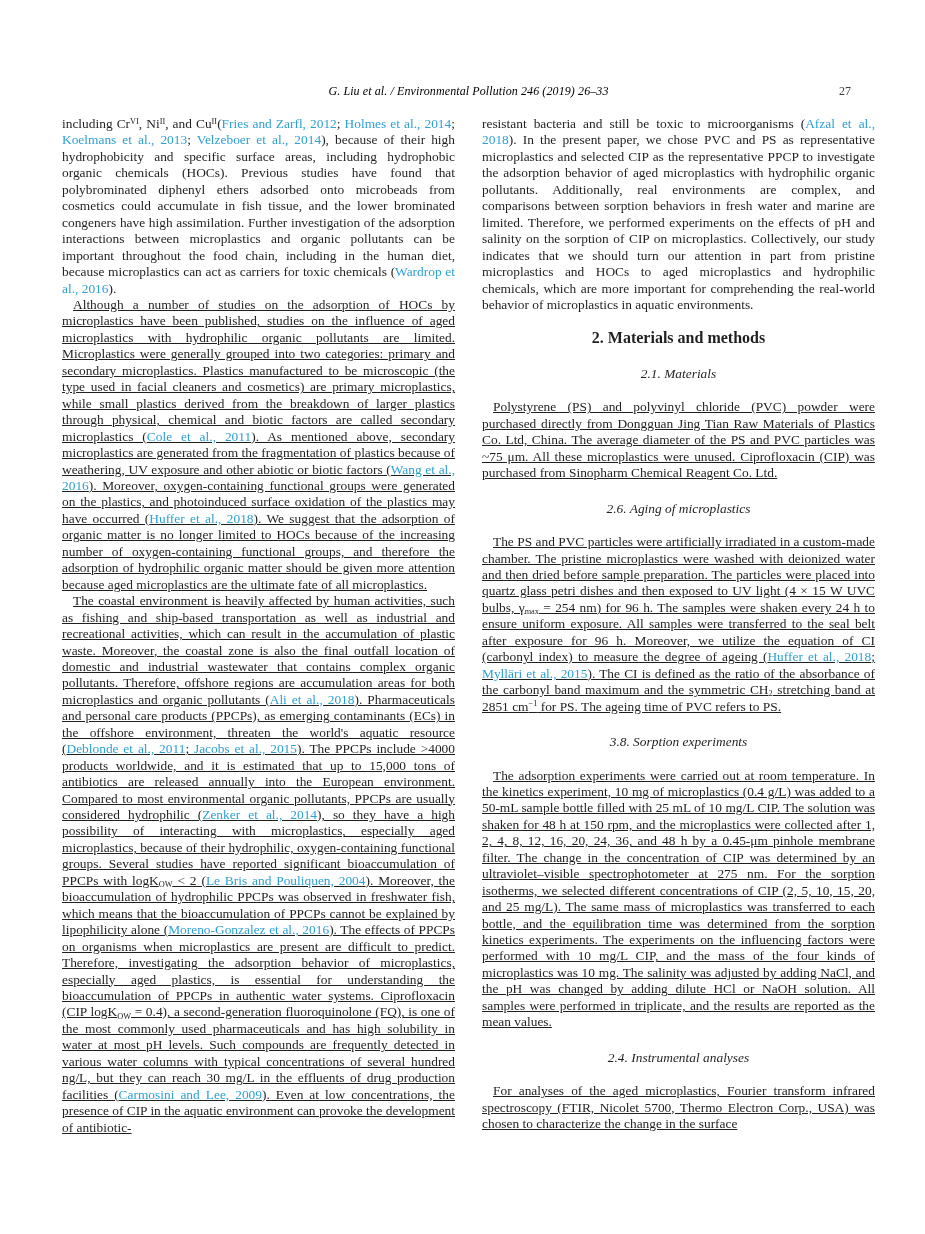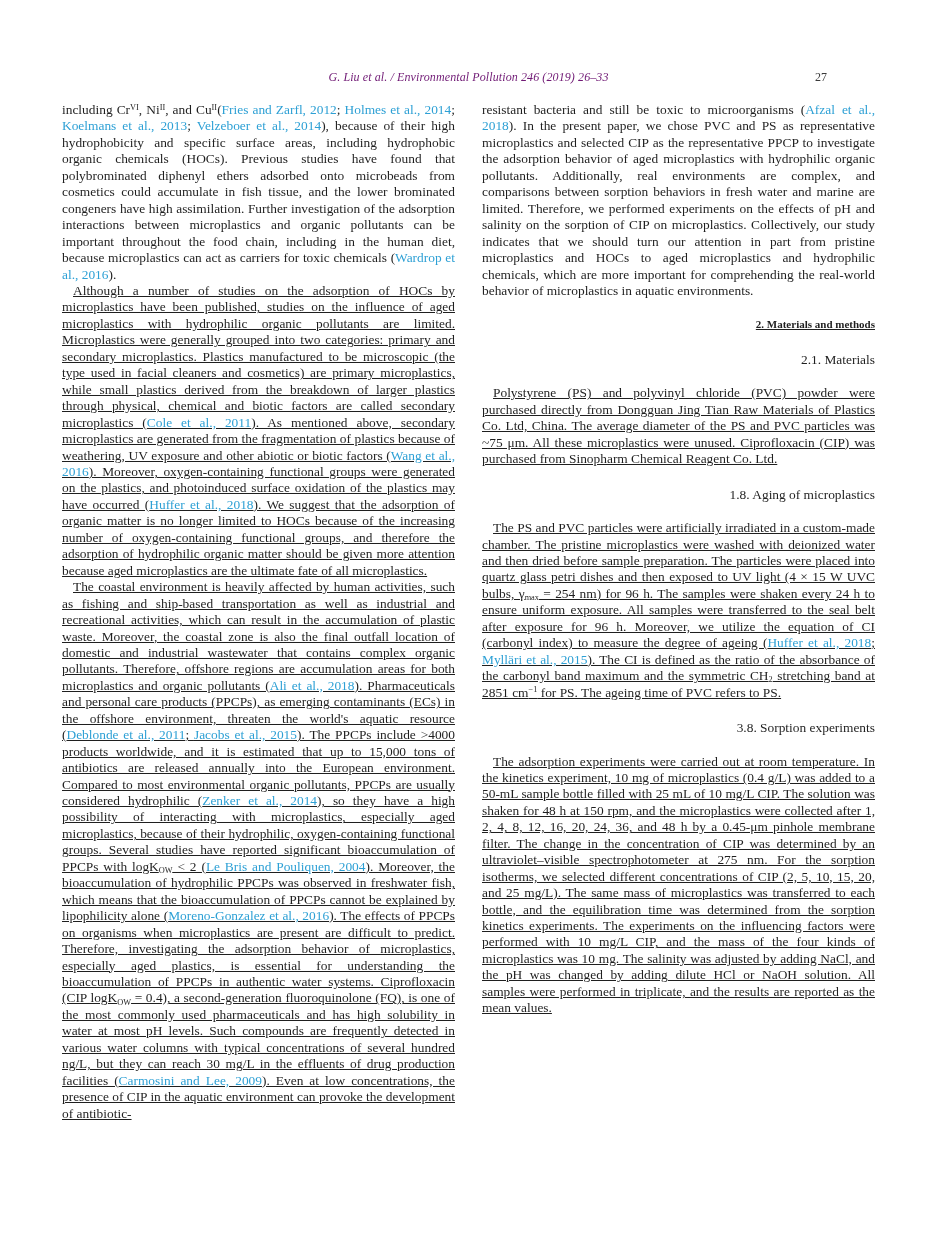--- a/index.html
+++ b/index.html
@@ -20,54 +20,55 @@
   .running-head {
     display: flex;
     align-items: baseline;
     font-size: 12px;
     margin-bottom: 17px;
   }
   .running-title {
     flex: 1;
     text-align: center;
     font-style: italic;
-    color: #701a75;
+    color: #000000;
     letter-spacing: 0.1px;
   }
   .page-number {
     width: 60px;
-    text-align: left;
+    text-align: center;
     color: #3a3a3a;
     font-style: normal;
+    margin-top: 14px;
   }
   .columns {
     display: flex;
     gap: 27px;
   }
   .col {
     width: 398px;
     font-size: 13.4px;
     line-height: 16.45px;
     text-align: justify;
     text-justify: inter-word;
   }
   .col p { margin: 0; }
   .col p.indent { text-indent: 11px; text-decoration: underline; }
   .col h2 {
-    font-size: 11px;
+    font-size: 16px;
     font-weight: bold;
     margin: 17px 0 17px 0;
-    text-align: right;
-    text-decoration: underline;
+    text-align: center;
   }
   .col h3 {
     font-size: 13.4px;
     font-weight: normal;
+    font-style: italic;
     margin: 19px 0 17px 0;
-    text-align: right;
+    text-align: center;
   }
   .cite {
     color: var(--link);
     text-decoration: none;
     cursor: pointer;
   }
   sup, sub {
     font-size: 0.62em;
     line-height: 0;
     position: relative;
@@ -90,20 +91,22 @@
       <div class="col">
           <p>including Cr<sup>VI</sup>, Ni<sup>II</sup>, and Cu<sup>II</sup>(<a class="cite">Fries and Zarfl, 2012</a>; <a class="cite">Holmes et al., 2014</a>; <a class="cite">Koelmans et al., 2013</a>; <a class="cite">Velzeboer et al., 2014</a>), because of their high hydrophobicity and specific surface areas, including hydrophobic organic chemicals (HOCs). Previous studies have found that polybrominated diphenyl ethers adsorbed onto microbeads from cosmetics could accumulate in fish tissue, and the lower brominated congeners have high assimilation. Further investigation of the adsorption interactions between microplastics and organic pollutants can be important throughout the food chain, including in the human diet, because microplastics can act as carriers for toxic chemicals (<a class="cite">Wardrop et al., 2016</a>).</p>
           <p class="indent">Although a number of studies on the adsorption of HOCs by microplastics have been published, studies on the influence of aged microplastics with hydrophilic organic pollutants are limited. Microplastics were generally grouped into two categories: primary and secondary microplastics. Plastics manufactured to be microscopic (the type used in facial cleaners and cosmetics) are primary microplastics, while small plastics derived from the breakdown of larger plastics through physical, chemical and biotic factors are called secondary microplastics (<a class="cite">Cole et al., 2011</a>). As mentioned above, secondary microplastics are generated from the fragmentation of plastics because of weathering, UV exposure and other abiotic or biotic factors (<a class="cite">Wang et al., 2016</a>). Moreover, oxygen-containing functional groups were generated on the plastics, and photoinduced surface oxidation of the plastics may have occurred (<a class="cite">Huffer et al., 2018</a>). We suggest that the adsorption of organic matter is no longer limited to HOCs because of the increasing number of oxygen-containing functional groups, and therefore the adsorption of hydrophilic organic matter should be given more attention because aged microplastics are the ultimate fate of all microplastics.</p>
           <p class="indent">The coastal environment is heavily affected by human activities, such as fishing and ship-based transportation as well as industrial and recreational activities, which can result in the accumulation of plastic waste. Moreover, the coastal zone is also the final outfall location of domestic and industrial wastewater that contains complex organic pollutants. Therefore, offshore regions are accumulation areas for both microplastics and organic pollutants (<a class="cite">Ali et al., 2018</a>). Pharmaceuticals and personal care products (PPCPs), as emerging contaminants (ECs) in the offshore environment, threaten the world's aquatic resource (<a class="cite">Deblonde et al., 2011</a>; <a class="cite">Jacobs et al., 2015</a>). The PPCPs include &gt;4000 products worldwide, and it is estimated that up to 15,000 tons of antibiotics are released annually into the European environment. Compared to most environmental organic pollutants, PPCPs are usually considered hydrophilic (<a class="cite">Zenker et al., 2014</a>), so they have a high possibility of interacting with microplastics, especially aged microplastics, because of their hydrophilic, oxygen-containing functional groups. Several studies have reported significant bioaccumulation of PPCPs with logK<sub>OW</sub> &lt; 2 (<a class="cite">Le Bris and Pouliquen, 2004</a>). Moreover, the bioaccumulation of hydrophilic PPCPs was observed in freshwater fish, which means that the bioaccumulation of PPCPs cannot be explained by lipophilicity alone (<a class="cite">Moreno-Gonzalez et al., 2016</a>). The effects of PPCPs on organisms when microplastics are present are difficult to predict. Therefore, investigating the adsorption behavior of microplastics, especially aged plastics, is essential for understanding the bioaccumulation of PPCPs in authentic water systems. Ciprofloxacin (CIP logK<sub>OW</sub> = 0.4), a second-generation fluoroquinolone (FQ), is one of the most commonly used pharmaceuticals and has high solubility in water at most pH levels. Such compounds are frequently detected in various water columns with typical concentrations of several hundred ng/L, but they can reach 30 mg/L in the effluents of drug production facilities (<a class="cite">Carmosini and Lee, 2009</a>). Even at low concentrations, the presence of CIP in the aquatic environment can provoke the development of antibiotic-</p>
         </div>
       <div class="col">
           <p>resistant bacteria and still be toxic to microorganisms (<a class="cite">Afzal et al., 2018</a>). In the present paper, we chose PVC and PS as representative microplastics and selected CIP as the representative PPCP to investigate the adsorption behavior of aged microplastics with hydrophilic organic pollutants. Additionally, real environments are complex, and comparisons between sorption behaviors in fresh water and marine are limited. Therefore, we performed experiments on the effects of pH and salinity on the sorption of CIP on microplastics. Collectively, our study indicates that we should turn our attention in part from pristine microplastics and HOCs to aged microplastics and hydrophilic chemicals, which are more important for comprehending the real-world behavior of microplastics in aquatic environments.</p>
           <h2>2. Materials and methods</h2>
           <h3>2.1. Materials</h3>
           <p class="indent">Polystyrene (PS) and polyvinyl chloride (PVC) powder were purchased directly from Dongguan Jing Tian Raw Materials of Plastics Co. Ltd, China. The average diameter of the PS and PVC particles was ~75 μm. All these microplastics were unused. Ciprofloxacin (CIP) was purchased from Sinopharm Chemical Reagent Co. Ltd.</p>
-          <h3>1.8. Aging of microplastics</h3>
+          <h3>2.6. Aging of microplastics</h3>
           <p class="indent">The PS and PVC particles were artificially irradiated in a custom-made chamber. The pristine microplastics were washed with deionized water and then dried before sample preparation. The particles were placed into quartz glass petri dishes and then exposed to UV light (4 × 15 W UVC bulbs, γ<sub>max</sub> = 254 nm) for 96 h. The samples were shaken every 24 h to ensure uniform exposure. All samples were transferred to the seal belt after exposure for 96 h. Moreover, we utilize the equation of CI (carbonyl index) to measure the degree of ageing (<a class="cite">Huffer et al., 2018</a>; <a class="cite">Mylläri et al., 2015</a>). The CI is defined as the ratio of the absorbance of the carbonyl band maximum and the symmetric CH<sub>2</sub> stretching band at 2851 cm<sup>−1</sup> for PS. The ageing time of PVC refers to PS.</p>
           <h3>3.8. Sorption experiments</h3>
           <p class="indent">The adsorption experiments were carried out at room temperature. In the kinetics experiment, 10 mg of microplastics (0.4 g/L) was added to a 50-mL sample bottle filled with 25 mL of 10 mg/L CIP. The solution was shaken for 48 h at 150 rpm, and the microplastics were collected after 1, 2, 4, 8, 12, 16, 20, 24, 36, and 48 h by a 0.45-μm pinhole membrane filter. The change in the concentration of CIP was determined by an ultraviolet–visible spectrophotometer at 275 nm. For the sorption isotherms, we selected different concentrations of CIP (2, 5, 10, 15, 20, and 25 mg/L). The same mass of microplastics was transferred to each bottle, and the equilibration time was determined from the sorption kinetics experiments. The experiments on the influencing factors were performed with 10 mg/L CIP, and the mass of the four kinds of microplastics was 10 mg. The salinity was adjusted by adding NaCl, and the pH was changed by adding dilute HCl or NaOH solution. All samples were performed in triplicate, and the results are reported as the mean values.</p>
+          <h3>2.4. Instrumental analyses</h3>
+          <p class="indent">For analyses of the aged microplastics, Fourier transform infrared spectroscopy (FTIR, Nicolet 5700, Thermo Electron Corp., USA) was chosen to characterize the change in the surface</p>
         </div>
     </div>
   </div>
 </div>
 
 </body></html>

